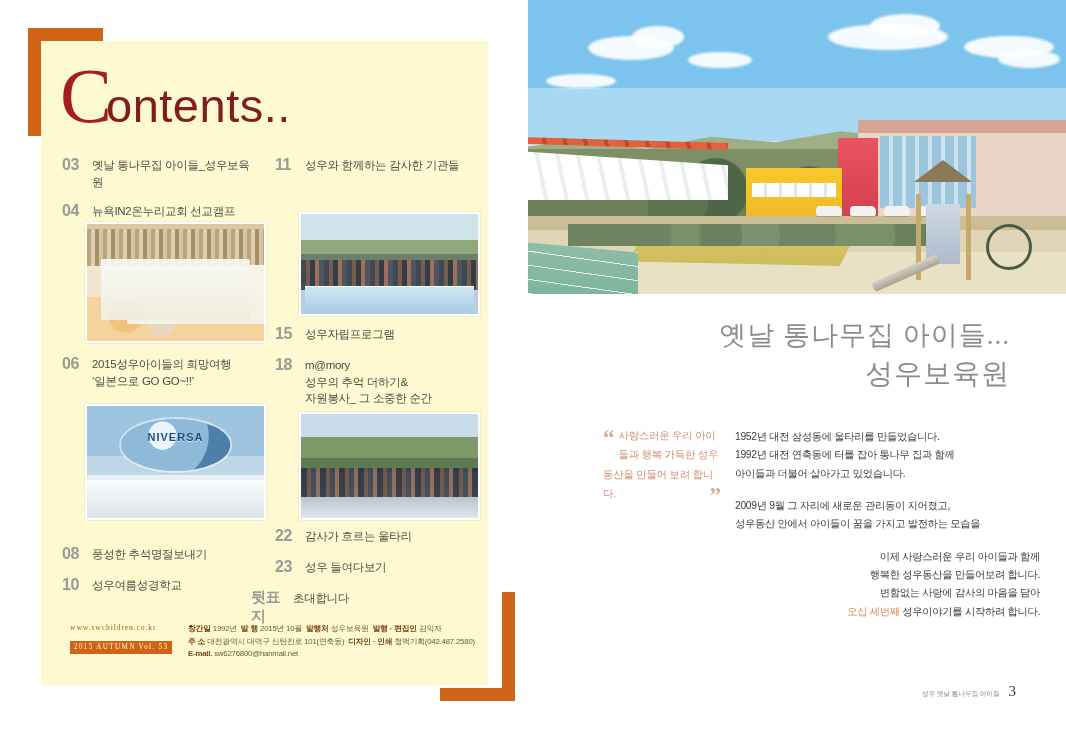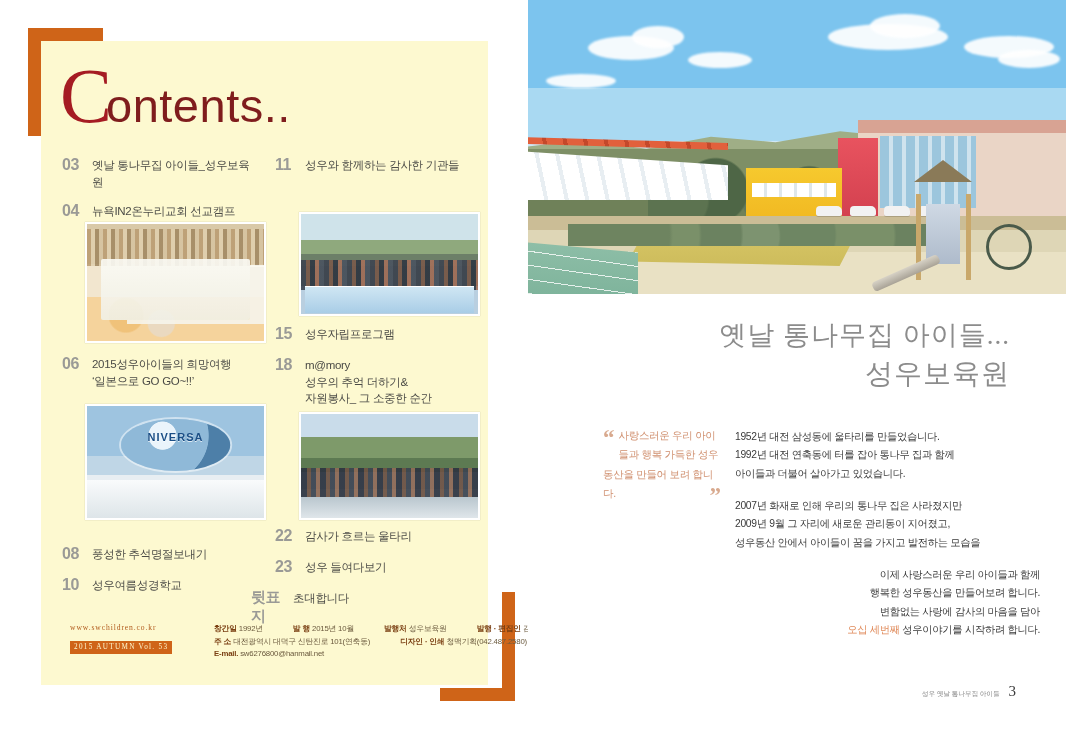--- a/index.html
+++ b/index.html
@@ -230,21 +230,21 @@
     font-family: "Liberation Serif", serif;
   }
   #pub-right { flex: 1; padding-left: 6px; }
   .pub-line {
     font-size: 7.8px;
     color: #6b5a3e;
     line-height: 1.62;
     letter-spacing: -0.2px;
     white-space: nowrap;
   }
-  .pub-line b { color: #7a3f12; font-weight: 700; margin-left: 26px; }
+  .pub-line b { color: #7a3f12; font-weight: 700; }
 
   
   #right-page {
     position: absolute;
     left: 528px; top: 0;
     width: 538px; height: 724px;
     background: #ffffff;
   }
 
   #hero-photo {
@@ -635,21 +635,20 @@
     <span class="qmark" id="qmark-close">”</span>
   </div>
 
   <div id="body-text">
     <div class="body-para">
       <div>1952년 대전 삼성동에 울타리를 만들었습니다.</div>
       <div>1992년 대전 연축동에 터를 잡아 통나무 집과 함께</div>
       <div>아이들과 더불어 살아가고 있었습니다.</div>
     </div>
     <div class="body-para">
-      <div>2007년 화재로 인해 우리의 통나무 집은 사라졌지만</div>
       <div>2009년 9월 그 자리에 새로운 관리동이 지어졌고,</div>
       <div>성우동산 안에서 아이들이 꿈을 가지고 발전하는 모습을</div>
     </div>
     <div class="body-para">
       <div>이제 사랑스러운 우리 아이들과 함께</div>
       <div>행복한 성우동산을 만들어보려 합니다.</div>
       <div>변함없는 사랑에 감사의 마음을 담아</div>
       <div>
         <span class="hl">오십 세번째</span><span> 성우이야기를 시작하려 합니다.</span>
       </div>

